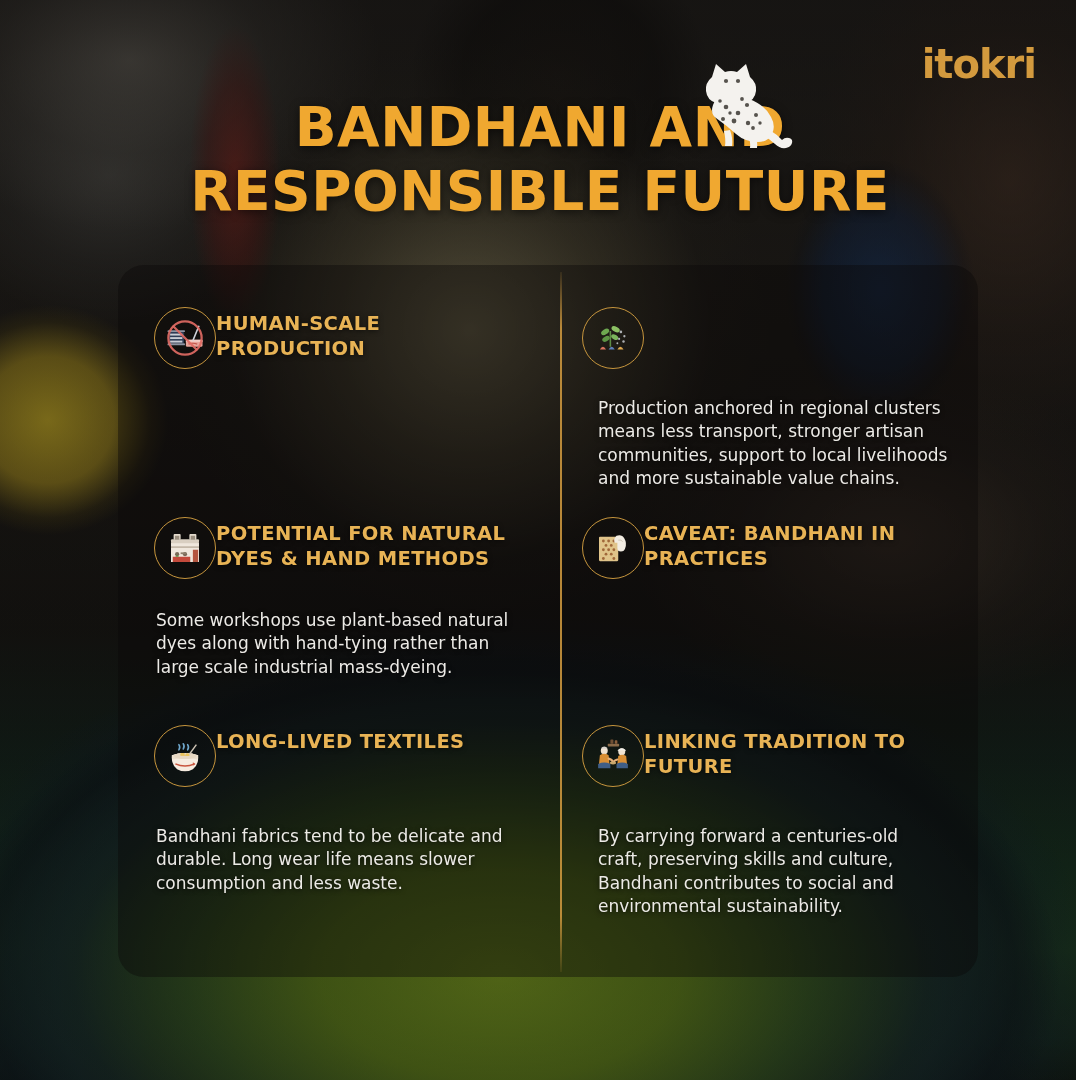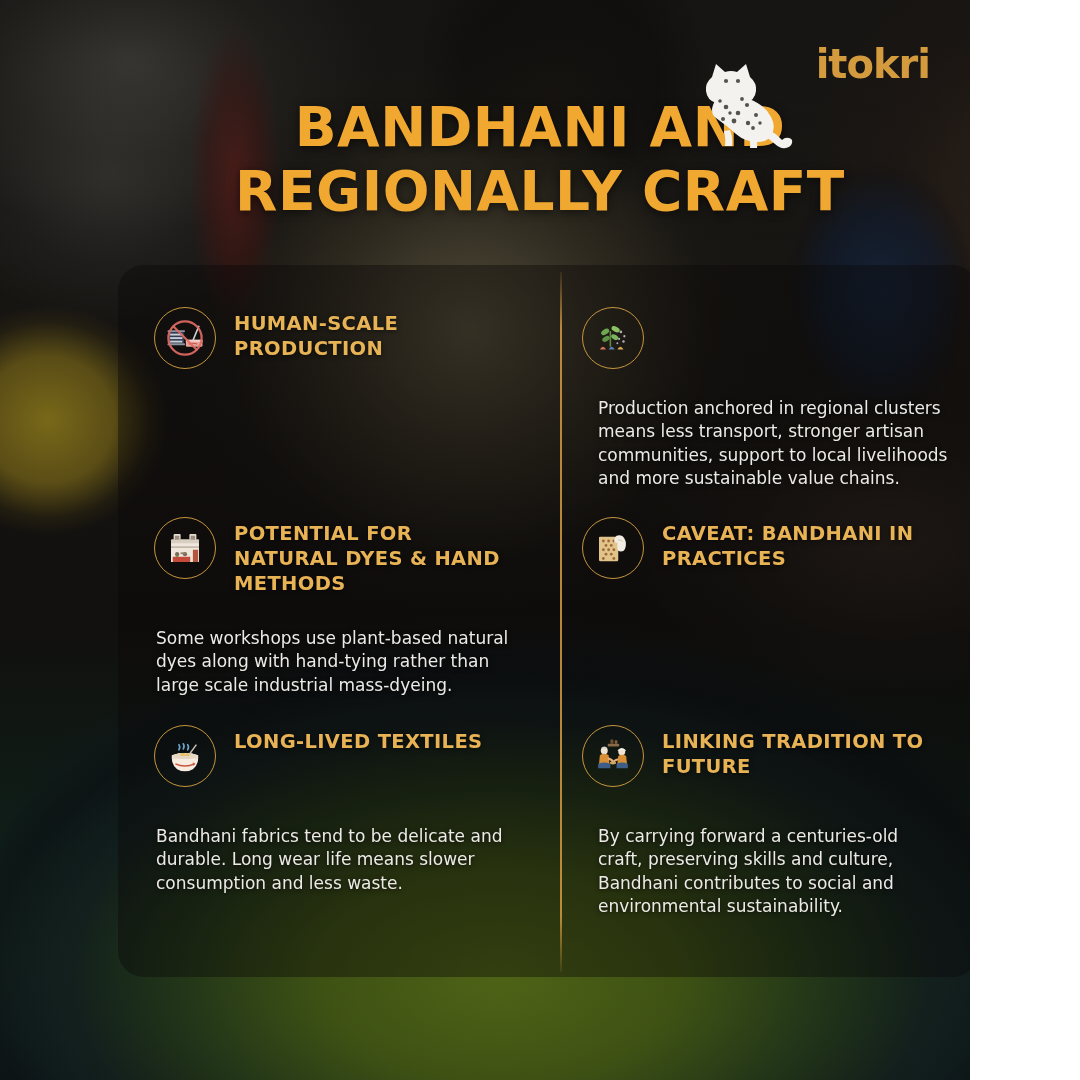--- a/index.html
+++ b/index.html
@@ -6,21 +6,21 @@
 
   html, body {
     width: 1080px;
     height: 1080px;
     overflow: hidden;
     font-family: "Liberation Sans", sans-serif;
   }
 
   #poster {
     position: relative;
-    width: 970px;
+    width: 1076px;
     height: 1080px;
     background: #0d0b08;
     overflow: hidden;
     text-decoration: underline;
   }
 
   
   .bg-photo {
     position: absolute;
     inset: 0;
@@ -201,21 +201,20 @@
     z-index: 5;
   }
 
   .item { position: relative; }
   .col-left  { padding: 40px 38px 0 36px; }
   .col-right { padding: 40px 30px 0 22px; }
 
   .item-head {
     display: flex;
     align-items: flex-start;
-    gap: 18px;
   }
 
   .icon-ring {
     flex: 0 0 auto;
     width: 62px;
     height: 62px;
     border-radius: 50%;
     border: 1.6px solid #c6953d;
     display: flex;
     align-items: center;
@@ -259,21 +258,21 @@
 
   <div class="bg-photo"></div>
   <div class="bg-veil"></div>
 
   <div class="logo">
     <span class="logo-text">itokri</span>
   </div>
 
   <div class="title-block">
     <div class="title-line">BANDHANI AND</div>
-    <div class="title-line">REGIONALLY CRAFT</div>
+    <div class="title-line">RESPONSIBLE FUTURE</div>
   </div>
 
   <svg class="cat-mark" viewBox="0 0 112 95">
     <g fill="#f4f2ee">
       <path d="M22 22 l4 -13 l9 8 q6 -2 12 0 l9 -8 l4 13 q7 6 6 14 q-1 9 -10 12 l-30 0 q-9 -3 -10 -12 q-1 -8 6 -14 z"></path>
       <path d="M26 44 q16 -6 33 0 q16 6 22 18 q5 9 1 17 q-4 8 -14 8 q-13 0 -22 -8 q-10 -9 -20 -16 q-8 -6 0 -19 z"></path>
       <path d="M70 79 q9 4 15 10 q5 5 11 4 q5 -1 6 -5 q1 -4 -3 -5 q-4 -1 -7 2 q-4 -5 -11 -9 q-6 -3 -11 3 z"></path>
       <path d="M34 76 q2 9 1 15 l7 0 q1 -8 -2 -16 z"></path>
       <path d="M58 80 q3 8 2 13 l7 0 q1 -7 -2 -14 z"></path>
     </g>

